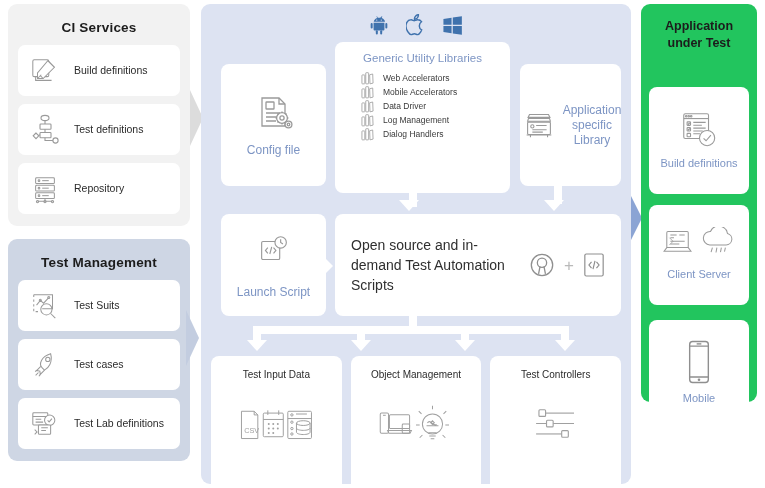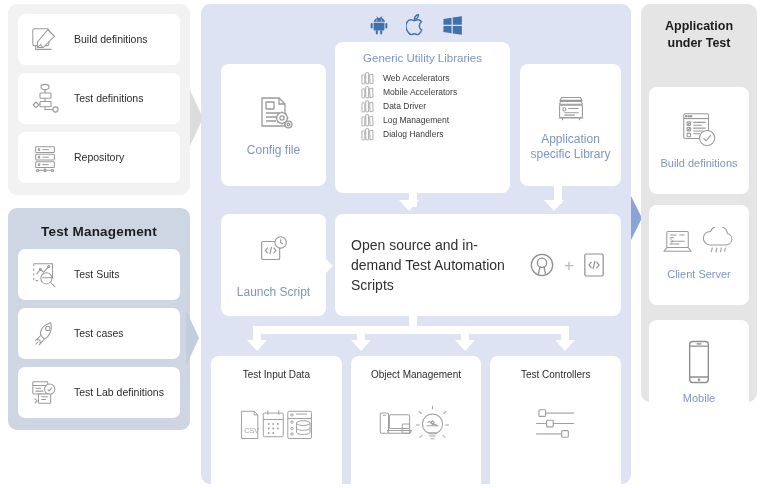--- a/index.html
+++ b/index.html
@@ -50,21 +50,21 @@
   .card-config {
     position:absolute; left:10px; top:22px; width:105px; height:122px;
     display:flex; flex-direction:column; align-items:center; justify-content:center; gap:6px;
   }
   .card-gul {
     position:absolute; left:124px; top:0px; width:175px; height:151px;
     padding-top:10px;
   }
   .card-appspec {
     position:absolute; left:309px; top:22px; width:101px; height:122px;
-    display:flex; flex-direction:column; align-items:center; justify-content:center; gap:5px;
+    display:flex; flex-direction:row; align-items:center; justify-content:center; gap:5px;
   }
   .blue-title { color:#7d95c4; font-size:12px; text-align:center; line-height:1.25; }
   .gul-title { color:#7d95c4; font-size:11.5px; text-align:center; margin-bottom:7px; }
   .gul-list { padding-left:26px; display:flex; flex-direction:column; gap:0; }
   .gul-item { display:flex; align-items:center; gap:9px; }
   .gul-item .lbl { font-size:8.5px; color:#3a3a3a; }
 
   
   .down-arrow { position:absolute; width:20px; }
   .down-arrow .head {
@@ -99,21 +99,21 @@
   .card-bot {
     flex:1; background:#fff; border-radius:8px;
     display:flex; flex-direction:column; align-items:center; padding-top:12px;
   }
   .bot-title { font-size:10px; color:#2b2b2b; text-align:center; line-height:1.3; }
   .bot-ico { margin-top:14px; height:58px; display:flex; align-items:center; justify-content:center; }
 
   
   .right-col {
     position:absolute; left:641px; top:4px; width:116px; height:398px;
-    background:#e5e5e5; border-radius:9px; padding:0 8px;
+    background:#22c55e; border-radius:9px; padding:0 8px;
   }
   .right-title {
     text-align:center; font-weight:bold; font-size:12.5px; color:#1c1c1c;
     padding:14px 0 0; line-height:1.35;
   }
   .aut-card {
     background:#fff; border-radius:8px; width:100%;
     display:flex; flex-direction:column; align-items:center; justify-content:center; gap:7px;
   }
   .aut-label { color:#7d95c4; font-size:11px; text-align:center; line-height:1.25; }
@@ -121,20 +121,21 @@
   svg { display:block; }
 </style>
 </head>
 <body>
 
 <div class="stage">
 
   <div class="left-col">
 
     <div class="panel ci">
+      <div class="panel-title">CI Services</div>
 
       <div class="row-card">
         <span class="ico">
           <svg width="30" height="30" viewBox="0 0 32 32" fill="none" stroke="#9a9a9a" stroke-width="1.1">
             <rect x="3" y="4" width="17" height="18" rx="1.5"></rect>
             <path d="M6 22 L6 26 L23 26"></path>
             <path d="M19 5 L26 12 L14 24 L8 24 L8 18 Z" fill="#fff"></path>
             <path d="M19 5 L26 12"></path>
             <path d="M11 21 L14 24"></path>
             <path d="M8 24 L12 20"></path>

